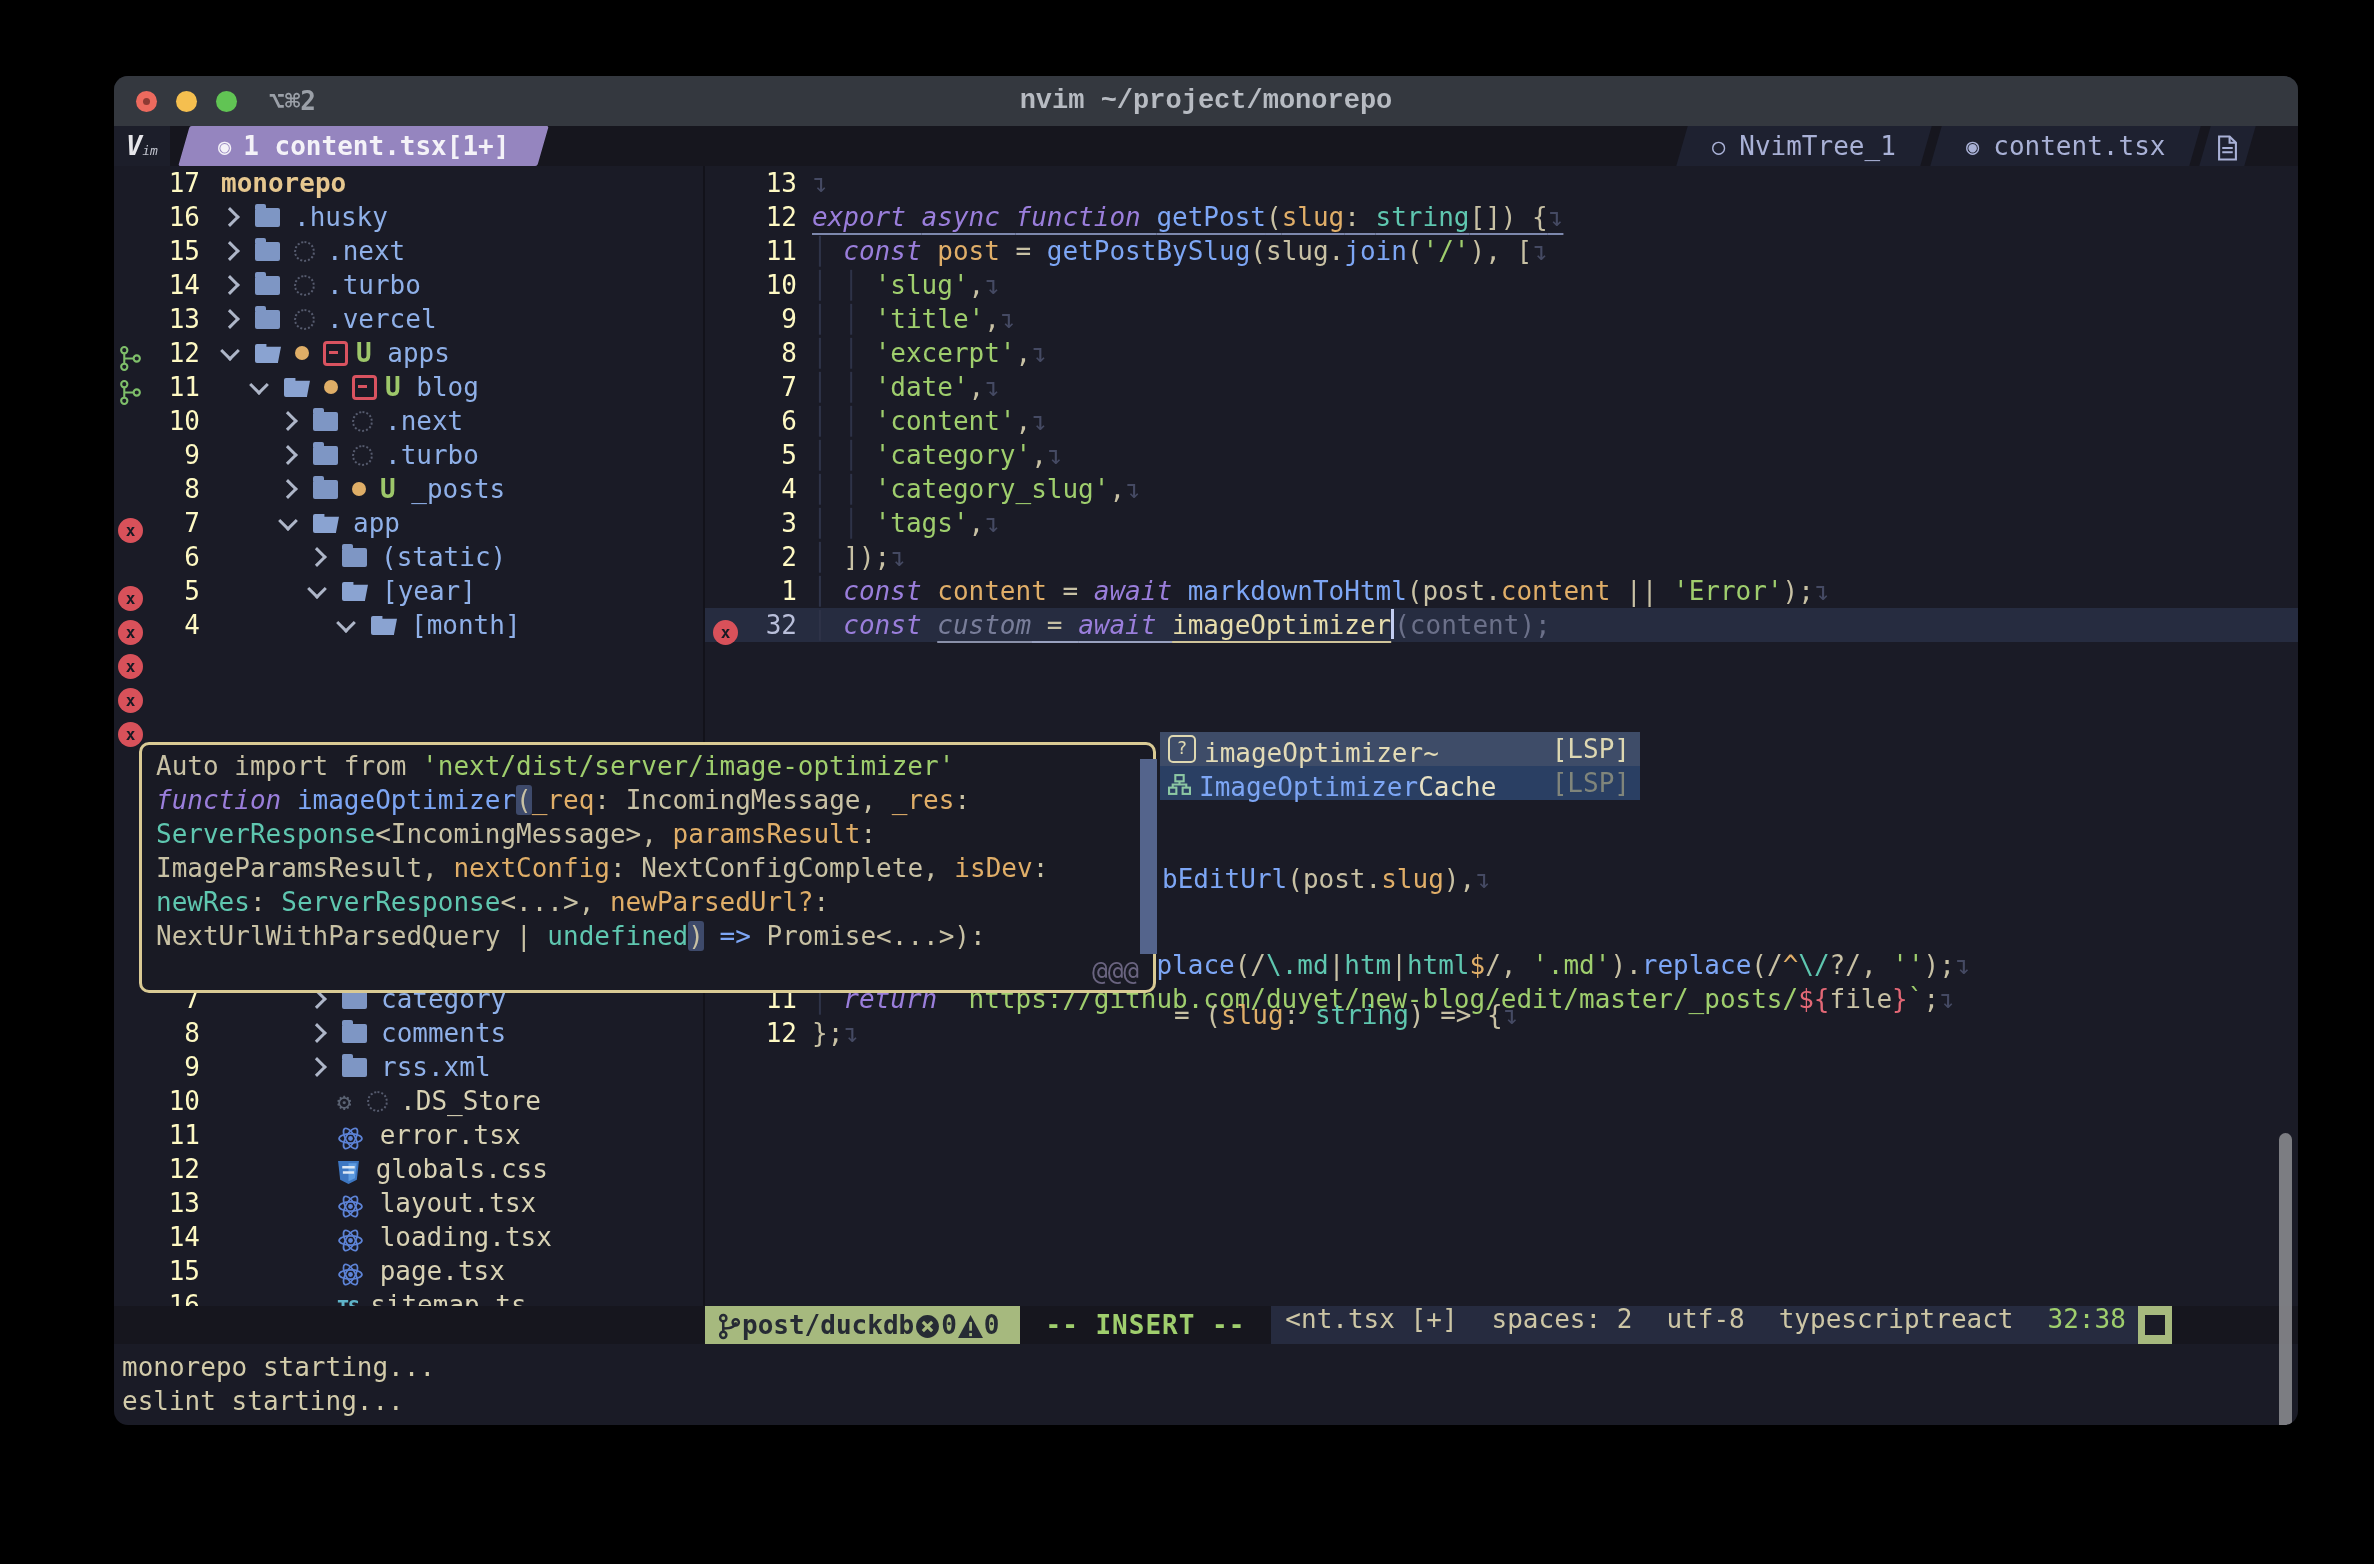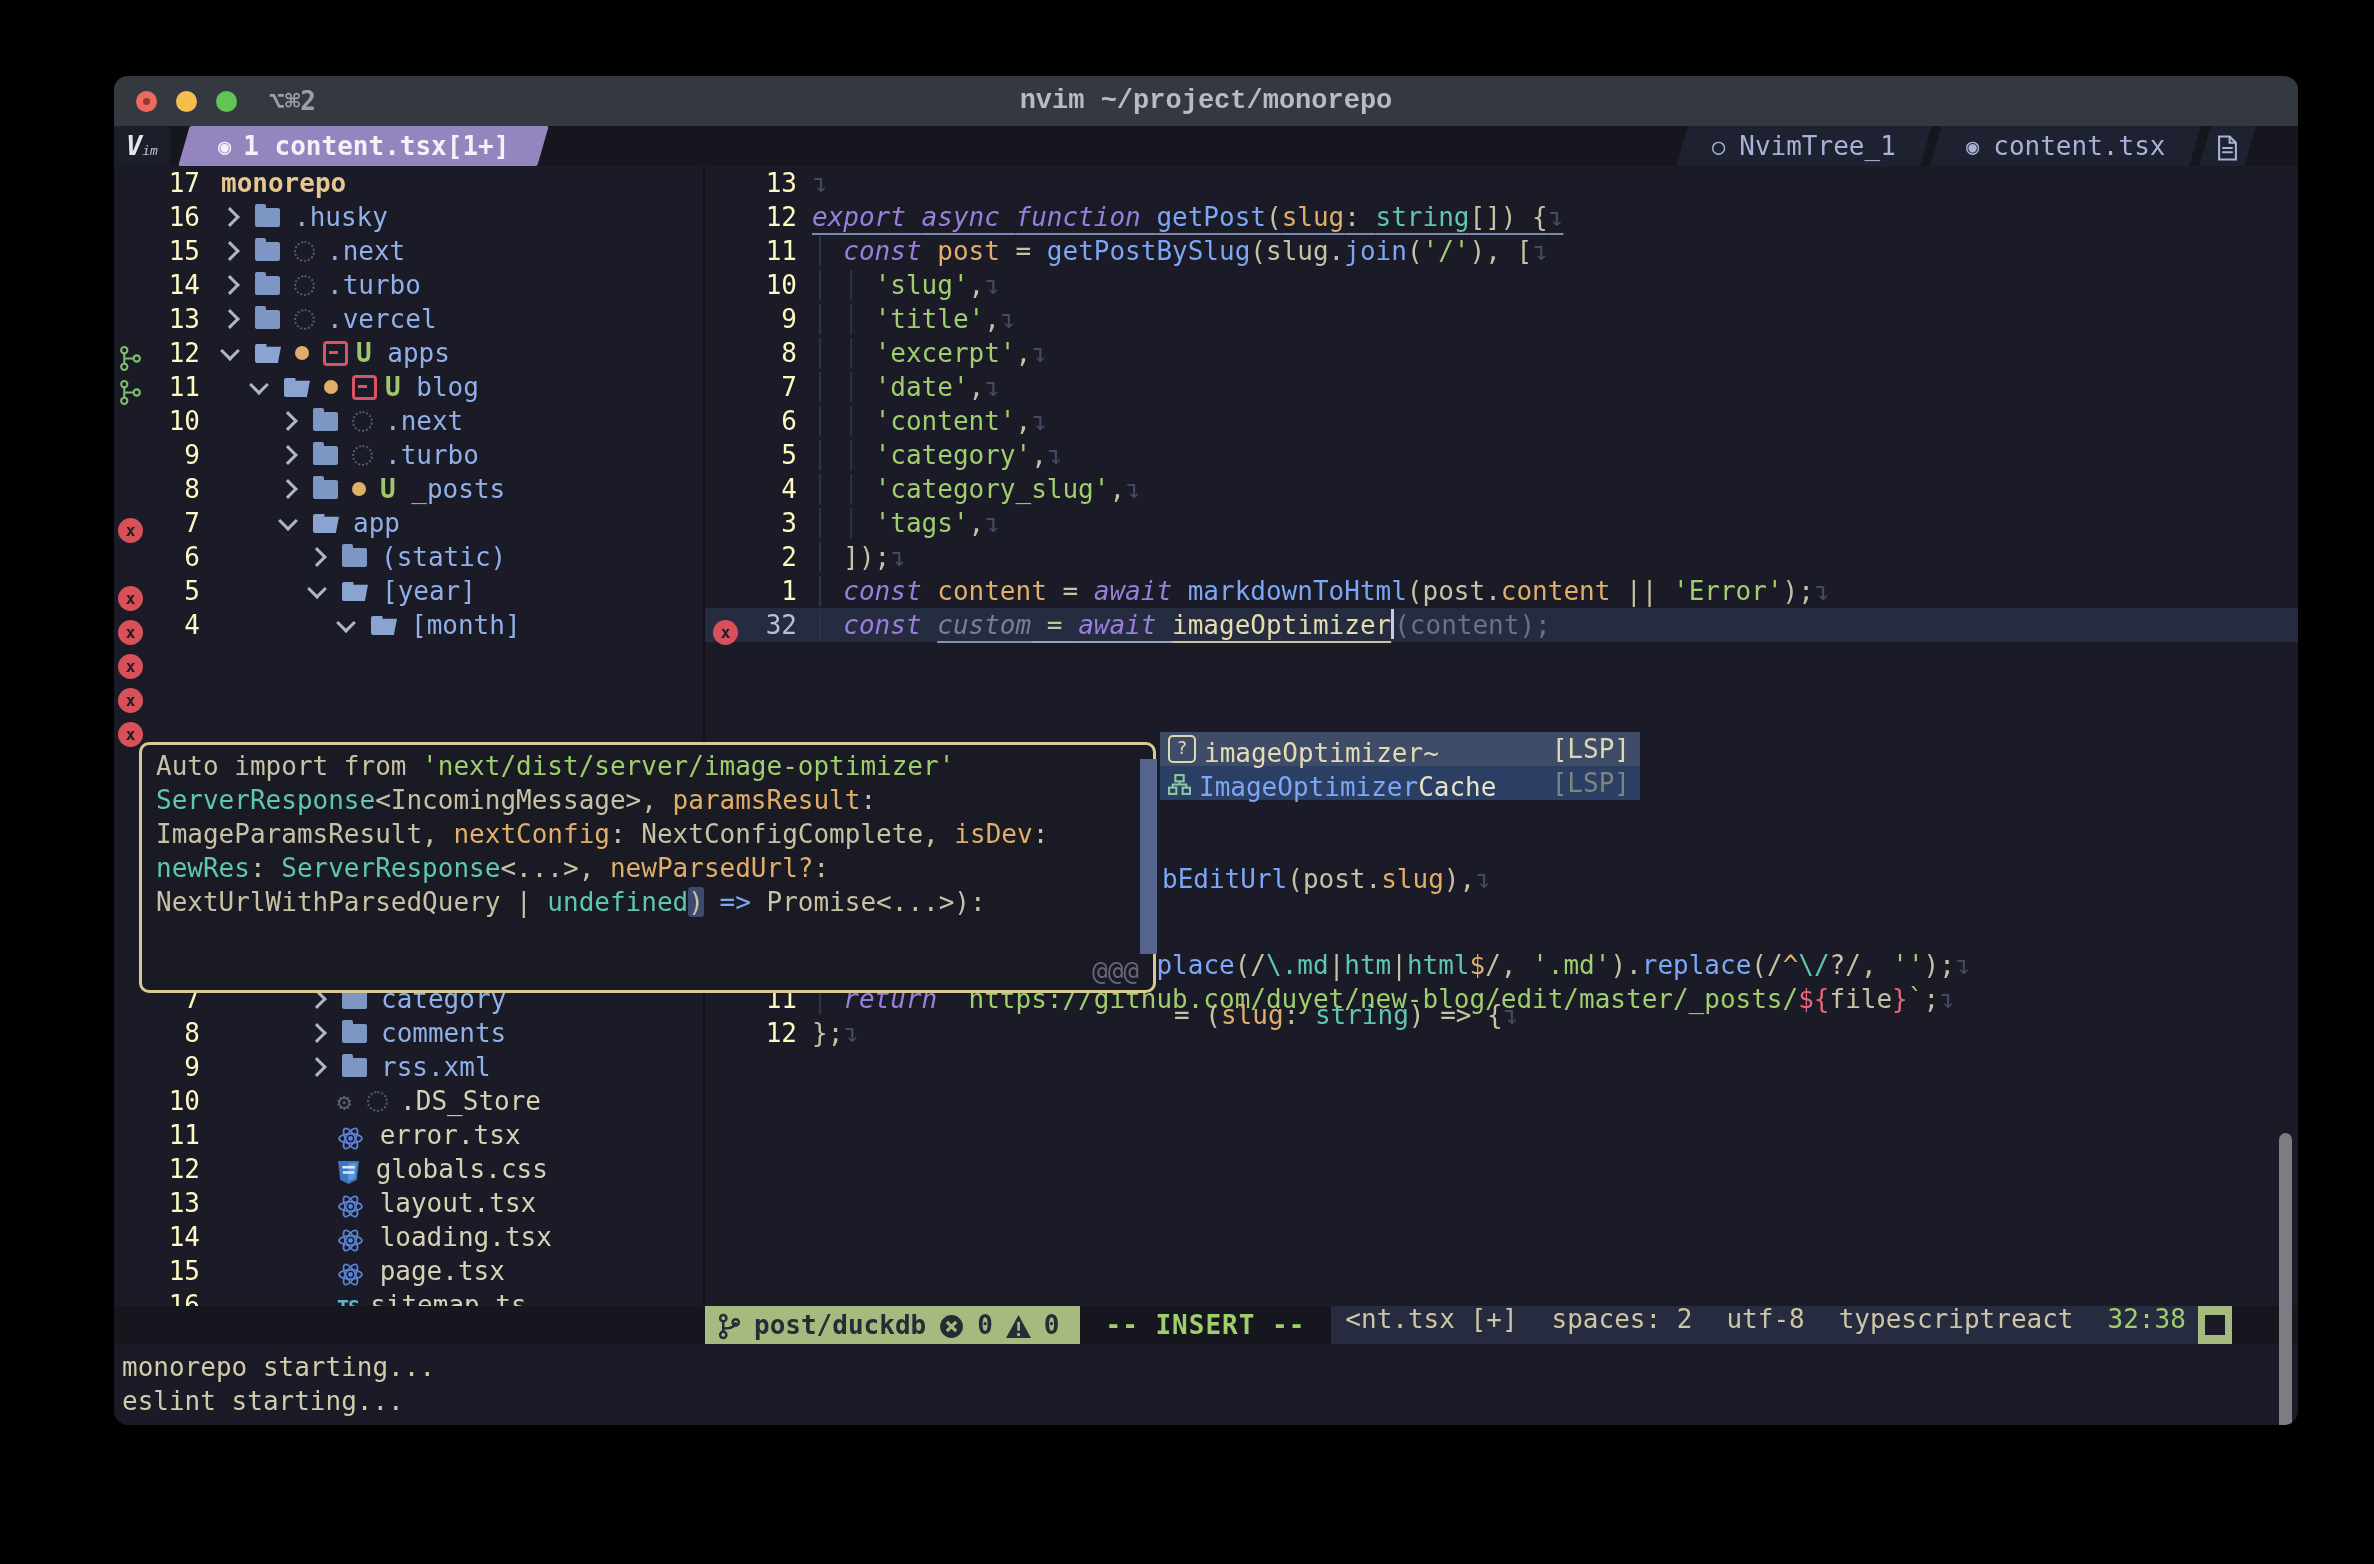--- a/index.html
+++ b/index.html
@@ -113,21 +113,21 @@
   .pm-label{color:#e3dbb6;flex:1;margin-top:8px;}
   .pm-head{color:#7da6f5;}
   .pm-tail{color:#e8e2c4;}
   .pm-src{color:#ded8b2;}
   .pm-src-dim{color:#80857b;}
   
   .statusline{position:absolute;left:0;top:1230px;width:100%;height:38px;background:#16161e;
               display:flex;align-items:stretch;font-size:26px;}
   .st-fill-left{width:591px;background:#16161e;flex:none;}
   .st-git{background:#a6b97e;color:#262b34;font-weight:bold;display:flex;align-items:center;
-          gap:12px;padding:0 20px 0 12px;flex:none;}
+          padding:0 20px 0 12px;flex:none;}
   .st-git .cnt{font-weight:bold;}
   .st-mode{color:#9fce6d;font-weight:bold;display:flex;align-items:center;padding:0 26px;flex:none;letter-spacing:1px;}
   .st-right{background:#262b3f;color:#cdc6a5;display:flex;align-items:center;gap:34px;
             padding:0 12px 12px 14px;flex:none;}
   .st-pos{color:#9fce6d;}
   .st-widget{width:34px;height:38px;background:#a6b97e;position:relative;flex:none;}
   .st-widget::after{content:"";position:absolute;left:7px;top:9px;width:20px;height:20px;background:#1a1b26;}
   .st-end{flex:1;background:#16161e;}
   
   .msgs{position:absolute;left:8px;top:1274px;font-size:26px;line-height:34px;color:#d2cbaa;}
@@ -295,20 +295,21 @@
         <div class="row"><span class="lnum">10</span><span class="rowtxt"><span class="tk tk-gd">│</span><span class="tk tk-p"> </span><span class="tk tk-k">const </span><span class="tk tk-o">file</span><span class="tk tk-p"> = </span><span class="tk tk-p">slug</span><span class="tk tk-p">.</span><span class="tk tk-f">replace</span><span class="tk tk-p">(/</span><span class="tk tk-t">\.md</span><span class="tk tk-p">|</span><span class="tk tk-t">htm</span><span class="tk tk-p">|</span><span class="tk tk-t">html</span><span class="tk tk-o">$</span><span class="tk tk-p">/, </span><span class="tk tk-s">'.md'</span><span class="tk tk-p">).</span><span class="tk tk-f">replace</span><span class="tk tk-p">(/</span><span class="tk tk-o">^</span><span class="tk tk-t">\/</span><span class="tk tk-p">?/, </span><span class="tk tk-s">''</span><span class="tk tk-p">);</span><span class="tk tk-d">↴</span></span></div>
         <div class="row"><span class="lnum">11</span><span class="rowtxt"><span class="tk tk-gd">│</span><span class="tk tk-p"> </span><span class="tk tk-k">return </span><span class="tk tk-s">`https://github.com/duyet/new-blog/edit/master/_posts/</span><span class="tk tk-r">${</span><span class="tk tk-p">file</span><span class="tk tk-r">}</span><span class="tk tk-s">`</span><span class="tk tk-p">;</span><span class="tk tk-d">↴</span></span></div>
         <div class="row"><span class="lnum">12</span><span class="rowtxt"><span class="tk tk-p">};</span><span class="tk tk-d">↴</span></span></div>
         <div class="frag" id="frag1" style="left:457px;top:696px;"><span class="tk tk-f">bEditUrl</span><span class="tk tk-p">(</span><span class="tk tk-p">post</span><span class="tk tk-p">.</span><span class="tk tk-o">slug</span><span class="tk tk-p">),</span><span class="tk tk-d">↴</span></div>
       <div class="frag" id="frag2" style="left:469px;top:832px;"><span class="tk tk-p">= (</span><span class="tk tk-o">slug</span><span class="tk tk-p">: </span><span class="tk tk-t">string</span><span class="tk tk-p">) =&gt; {</span><span class="tk tk-d">↴</span></div>
     </div>
 
     <div class="docfloat">
       <div id="floatlines">
           <div class="drow"><span class="tk tk-p">Auto import from </span><span class="tk tk-s">'next/dist/server/image-optimizer'</span></div>
+          <div class="drow"><span class="tk tk-k">function </span><span class="tk tk-f">imageOptimizer</span><span class="tk tk-hl">(</span><span class="tk tk-o">_req</span><span class="tk tk-p">: IncomingMessage, </span><span class="tk tk-o">_res</span><span class="tk tk-p">:</span></div>
           <div class="drow"><span class="tk tk-t">ServerResponse</span><span class="tk tk-p">&lt;IncomingMessage&gt;, </span><span class="tk tk-o">paramsResult</span><span class="tk tk-p">:</span></div>
           <div class="drow"><span class="tk tk-p">ImageParamsResult, </span><span class="tk tk-o">nextConfig</span><span class="tk tk-p">: NextConfigComplete, </span><span class="tk tk-o">isDev</span><span class="tk tk-p">:</span></div>
           <div class="drow"><span class="tk tk-t">newRes</span><span class="tk tk-p">: </span><span class="tk tk-t">ServerResponse</span><span class="tk tk-p">&lt;...&gt;, </span><span class="tk tk-o">newParsedUrl?</span><span class="tk tk-p">:</span></div>
           <div class="drow"><span class="tk tk-p">NextUrlWithParsedQuery | </span><span class="tk tk-t">undefined</span><span class="tk tk-hl">)</span><span class="tk tk-p"> </span><span class="tk tk-f">=&gt;</span><span class="tk tk-p"> Promise&lt;...&gt;):</span></div>
         </div>
       <div class="doc-more">@@@</div>
     </div>
     <div class="float-sb"></div>
 
     <div class="pmenu">

